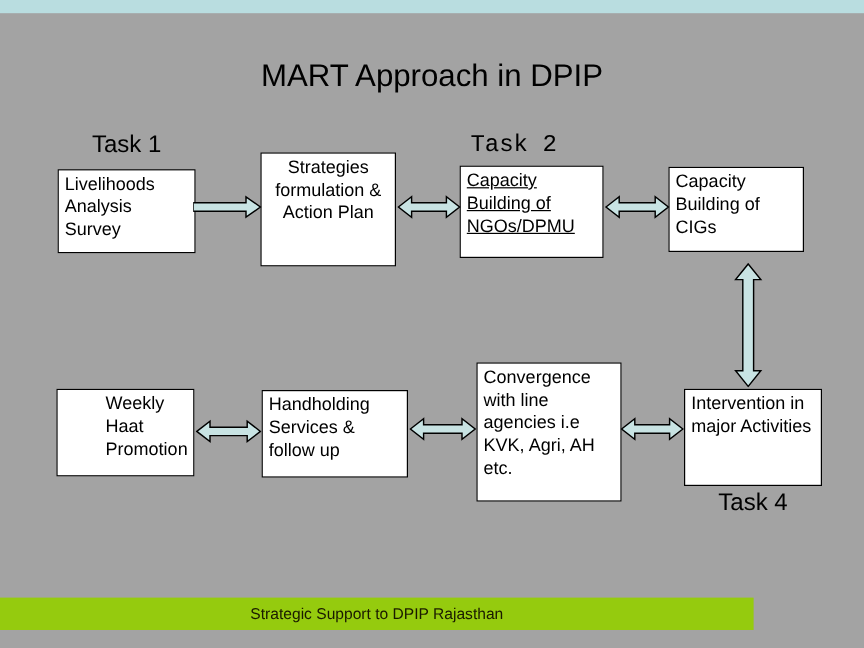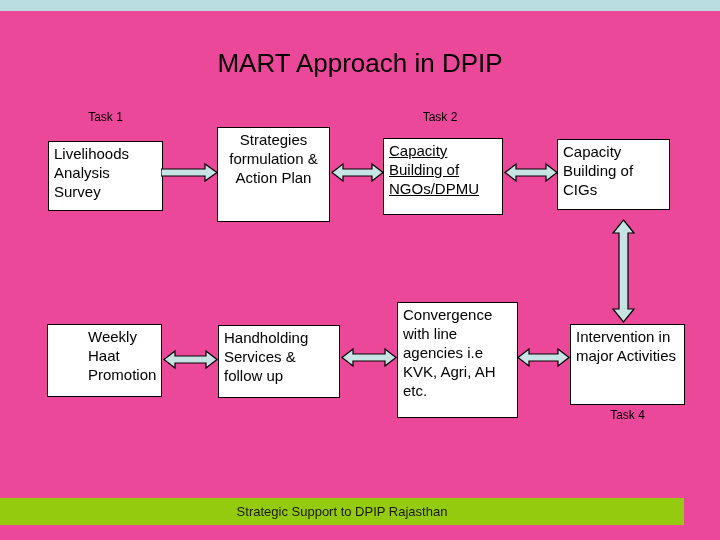--- a/index.html
+++ b/index.html
@@ -6,38 +6,38 @@
     margin: 0; padding: 0;
     width: 720px; height: 540px;
     background: #ffffff;
     overflow: hidden;
     font-family: "Liberation Sans", "DejaVu Sans", sans-serif;
     color: #000;
   }
   .slide {
     position: relative;
     width: 720px; height: 540px;
-    background: #ec4899;
+    background: #a3a3a3;
   }
   .top-bar {
     position: absolute; left: 0; top: 0;
     width: 720px; height: 11px;
     background: var(--top-bar, #b9dde0);
   }
   .slide-title {
     position: absolute; left: 0; top: 48px;
     width: 720px;
     text-align: center;
     font-size: 26px;
     letter-spacing: 0px;
     color: var(--text, #000);
   }
   .task-label {
     position: absolute;
-    font-size: 12px;
+    font-size: 20px;
     text-align: center;
     color: var(--text, #000);
     white-space: nowrap;
   }
   .flow-box {
     position: absolute;
     background: #ffffff;
     border: 1.5px solid var(--box-border, #000);
     box-sizing: border-box;
     font-size: 15px;
@@ -48,40 +48,40 @@
   .arrow { position: absolute; }
   .arrow svg { display: block; }
   .arrow polygon {
     fill: var(--arrow-fill, #c8e3e3);
     stroke: #000;
     stroke-width: 1.2;
     stroke-linejoin: miter;
   }
   .footer-bar {
     position: absolute; left: 0; top: 498px;
-    width: 684px; height: 27px;
+    width: 628px; height: 27px;
     background: var(--footer-bar, #95cb0e);
     display: flex; align-items: center; justify-content: center;
   }
   .footer-text {
     font-size: 13px;
     color: #1a1a00;
   }
 </style>
 </head>
 <body>
 
 <div class="slide">
 
   <div class="top-bar"></div>
 
   <div class="slide-title">MART Approach in DPIP</div>
 
   <div class="task-label" style="left:48px; top:110px; width:115px;">Task 1</div>
-  <div class="task-label" style="left:380px; top:110px; width:120px;">Task 2</div>
+  <div class="task-label" style="left:368px; top:110px; width:120px;font-family:Liberation Mono, monospace;">Task 2</div>
   <div class="task-label" style="left:570px; top:408px; width:115px;">Task 4</div>
 
   <div class="flow-box" style="left:48px; top:141px; width:115px; height:70px;">Livelihoods Analysis Survey</div>
   <div class="flow-box" style="left:217px; top:127px; width:113px; height:95px;text-align:center;">Strategies formulation &amp; Action Plan</div>
   <div class="flow-box" style="left:383px; top:138px; width:120px; height:77px;text-decoration:underline;">Capacity Building of NGOs/DPMU</div>
   <div class="flow-box" style="left:557px; top:139px; width:113px; height:71px;">Capacity Building of CIGs</div>
 
   <div class="flow-box" style="left:47px; top:324px; width:115px; height:73px;padding-left:40px;">Weekly Haat Promotion</div>
   <div class="flow-box" style="left:218px; top:325px; width:122px; height:73px;">Handholding Services &amp; follow up</div>
   <div class="flow-box" style="left:397px; top:302px; width:121px; height:116px;">Convergence with line agencies i.e KVK, Agri, AH etc.</div>

